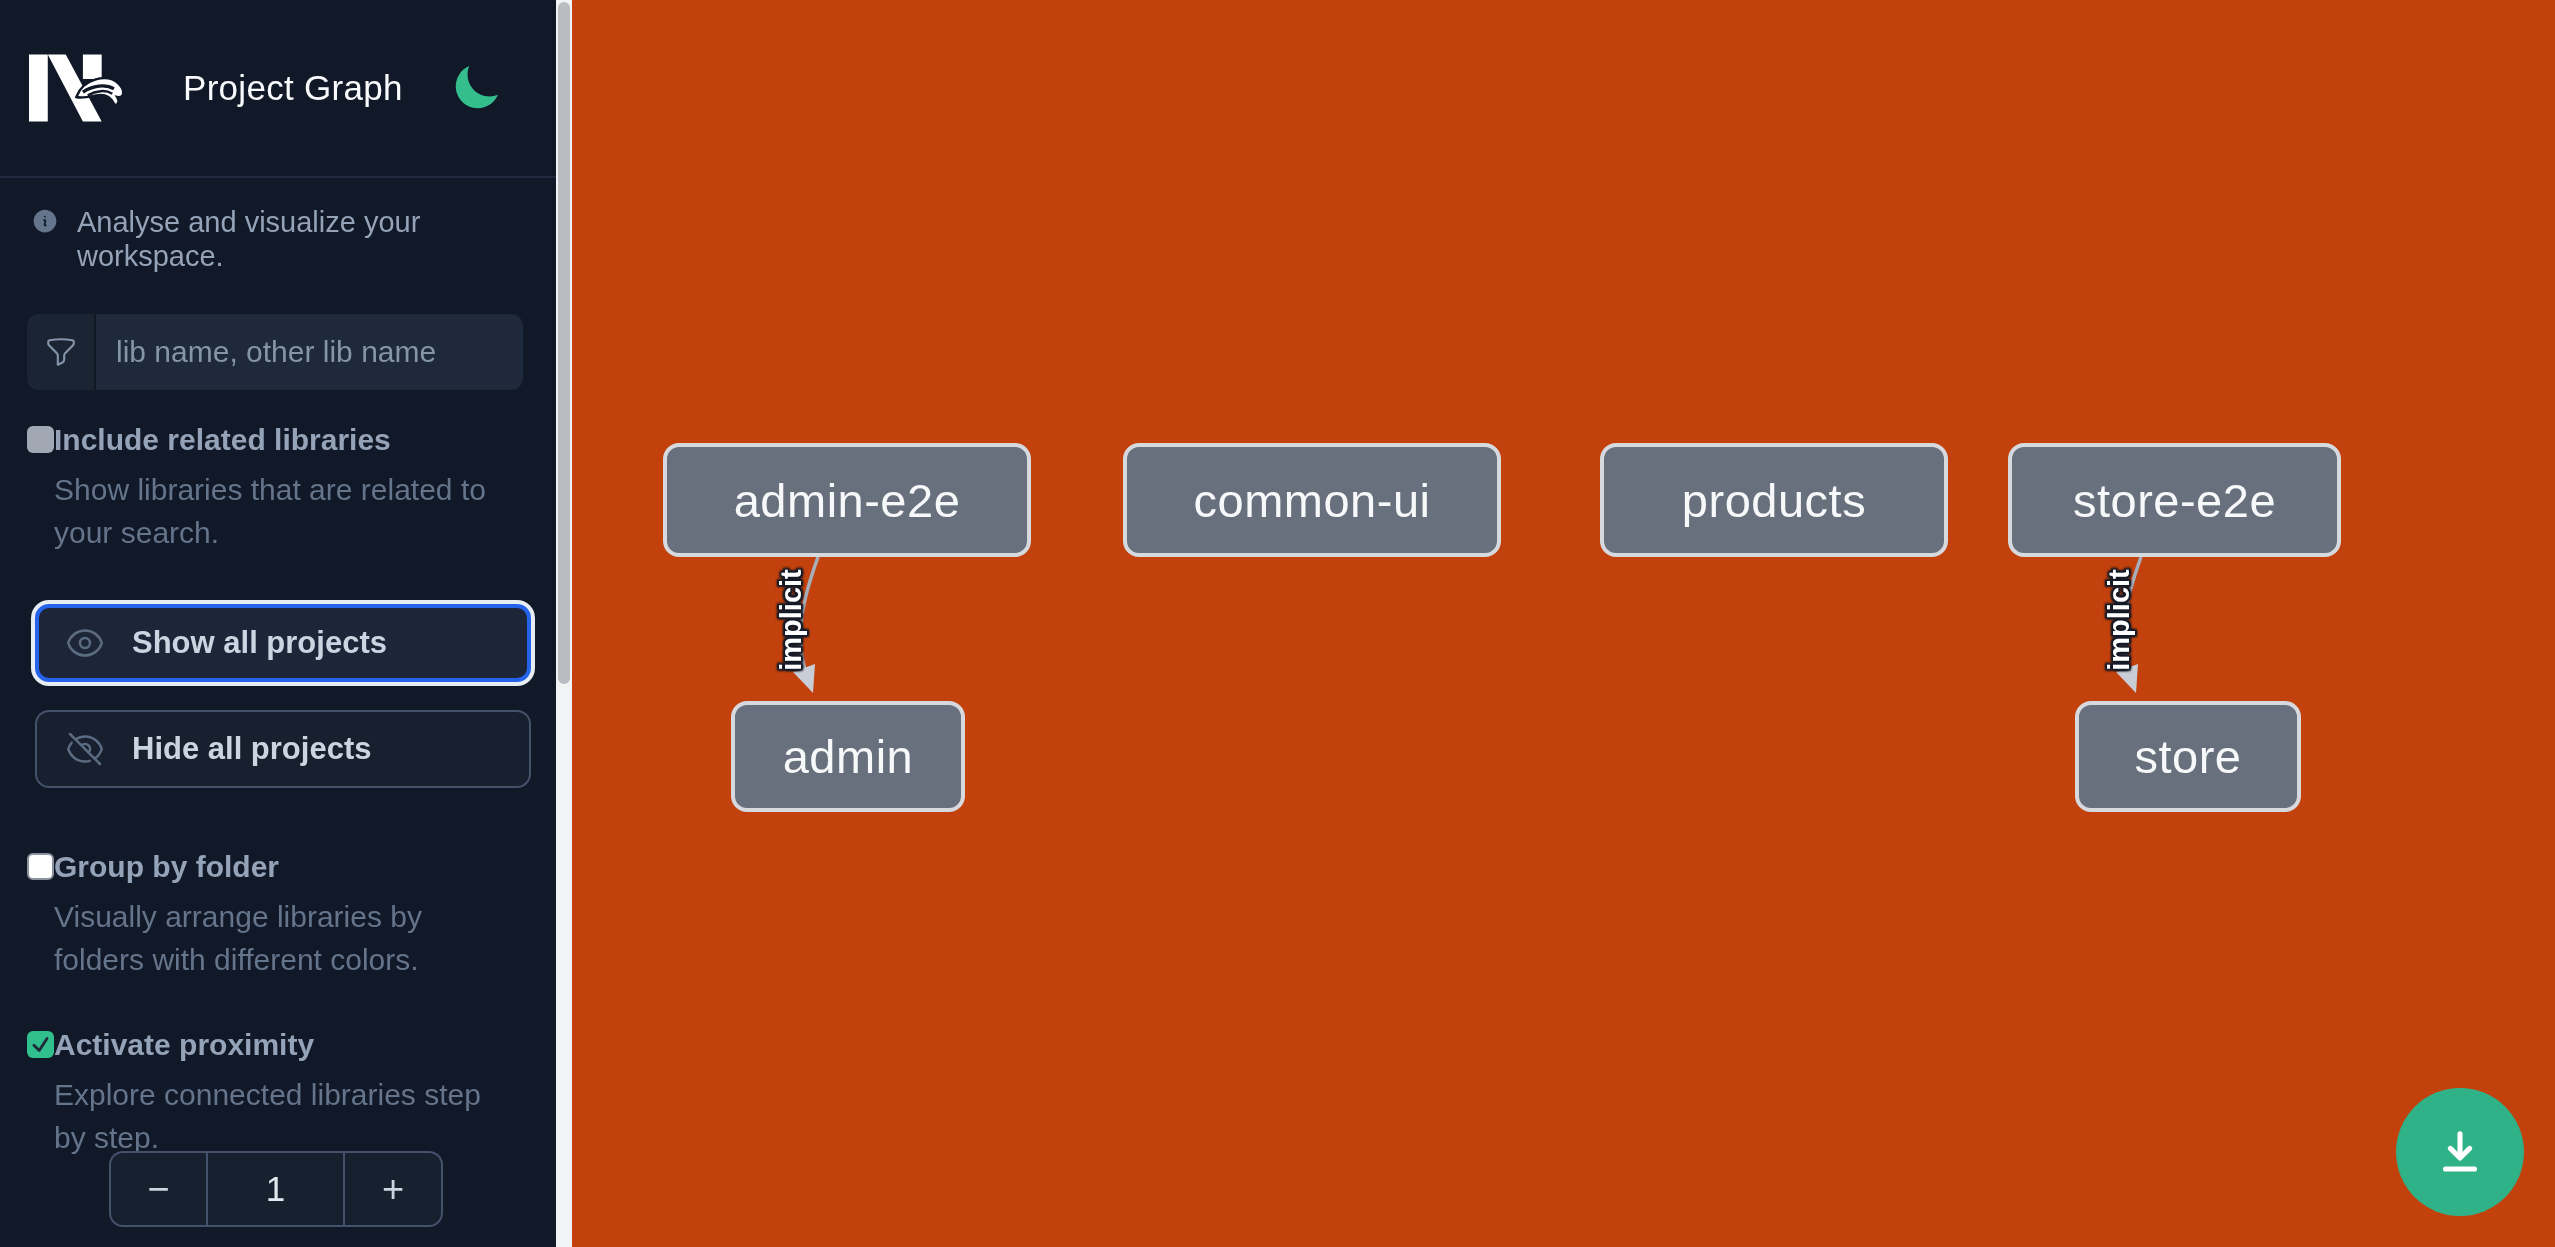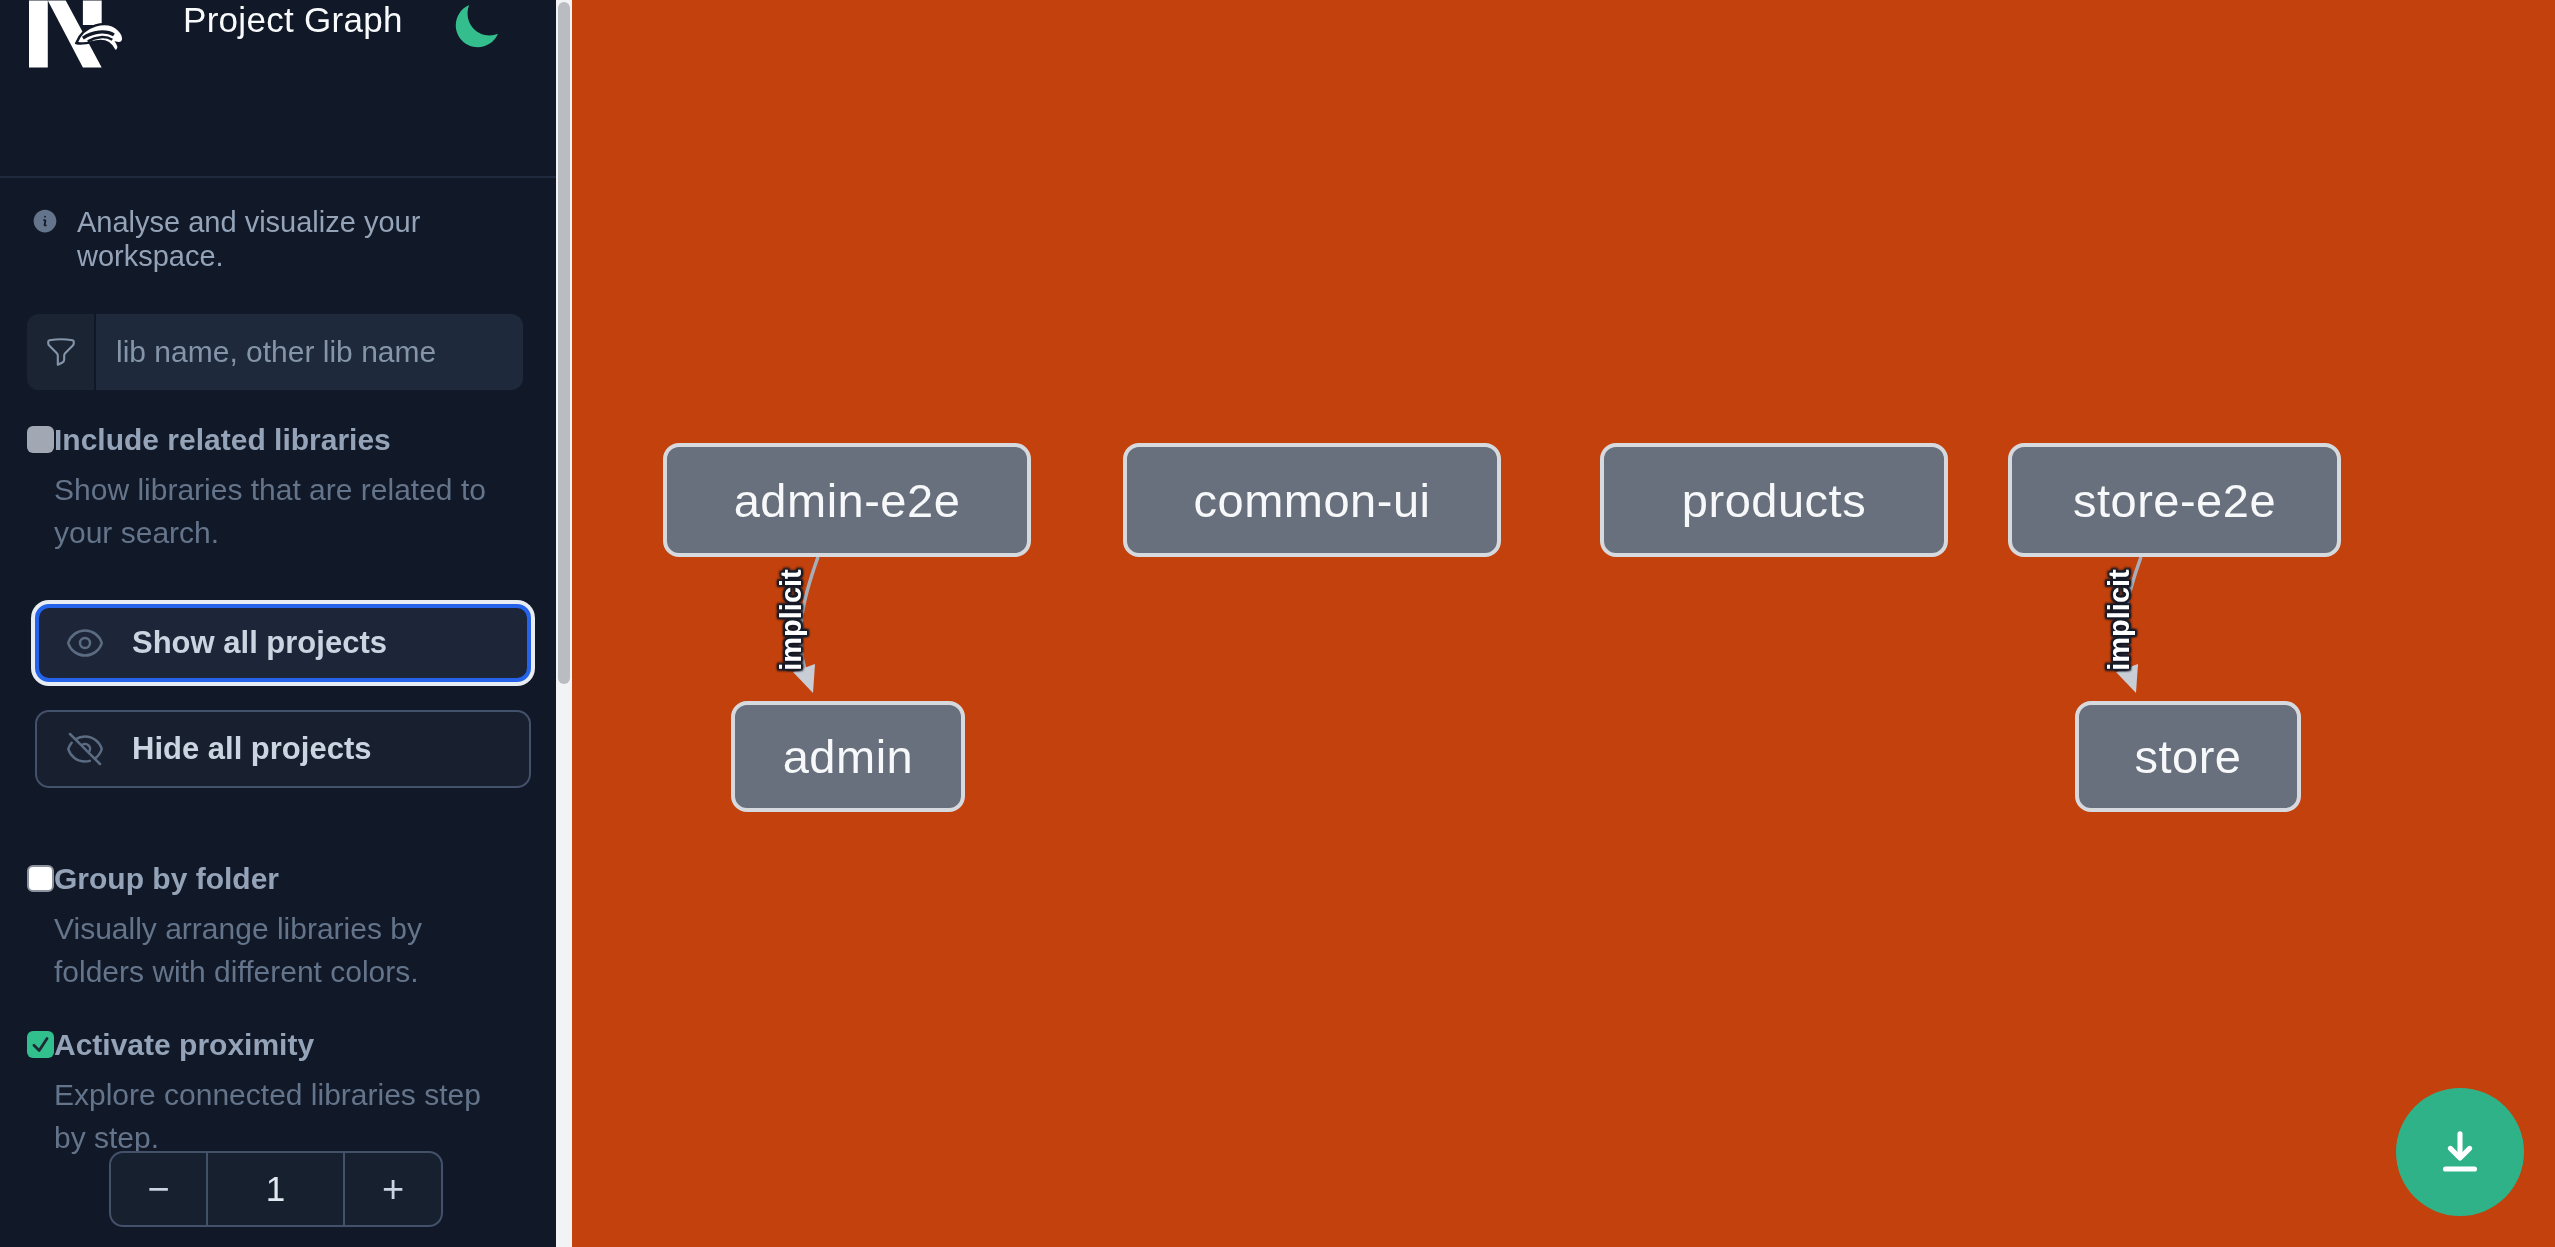--- a/index.html
+++ b/index.html
@@ -17,21 +17,21 @@
   .scroll-track{
     position:absolute;right:0;top:0;width:16px;height:1247px;
     background:#f1f3f4;
   }
   .scroll-thumb{
     position:absolute;left:2px;top:2px;width:12px;height:682px;
     background:#b9bdc2;border-radius:7px;
   }
   .side-header{
     position:absolute;left:0;top:0;width:556px;height:176px;
-    display:flex;align-items:flex-start;
+    display:flex;align-items:center;
   }
   .nx-logo{margin-left:29px;width:98px;height:68px;flex:none;}
   .app-title{
     margin-left:56px;font-size:35px;font-weight:500;color:#f8fafc;letter-spacing:.3px;
   }
   .theme-toggle{margin-left:46px;width:54px;height:54px;flex:none;cursor:pointer;}
   .header-divider{
     position:absolute;left:0;top:176px;width:556px;height:0;
     border-top:2px solid #1f2a3e;
   }
@@ -68,21 +68,21 @@
   .cb-gray{background:#a2a8b3;}
   .cb-white{background:#ffffff;border:2px solid #8d939e;}
   .cb-green{background:#31c08d;display:flex;align-items:center;justify-content:center;}
   .cb-green svg{width:21px;height:21px;}
   .opt-label{font-size:30px;font-weight:700;color:#94a3b8;line-height:31px;cursor:pointer;}
   .opt-desc{
     grid-column:2;margin-top:13px;width:466px;
     font-size:30px;color:#64748b;line-height:43px;
   }
   .opt-include{top:424px;}
-  .opt-group{top:851px;margin-top:12px;}
+  .opt-group{top:851px;}
   .opt-proximity{top:1005px;margin-top:24px;}
   
   .action-btn{
     position:absolute;left:27px;width:496px;height:78px;border-radius:14px;
     display:flex;align-items:center;box-sizing:border-box;cursor:pointer;
     background:#18202f;border:2px solid #44516a;margin-left:8px;
   }
   .btn-show{
     top:604px;background:#1c2638;border:4px solid #2563eb;
     box-shadow:0 0 0 4px #e8edf3;

